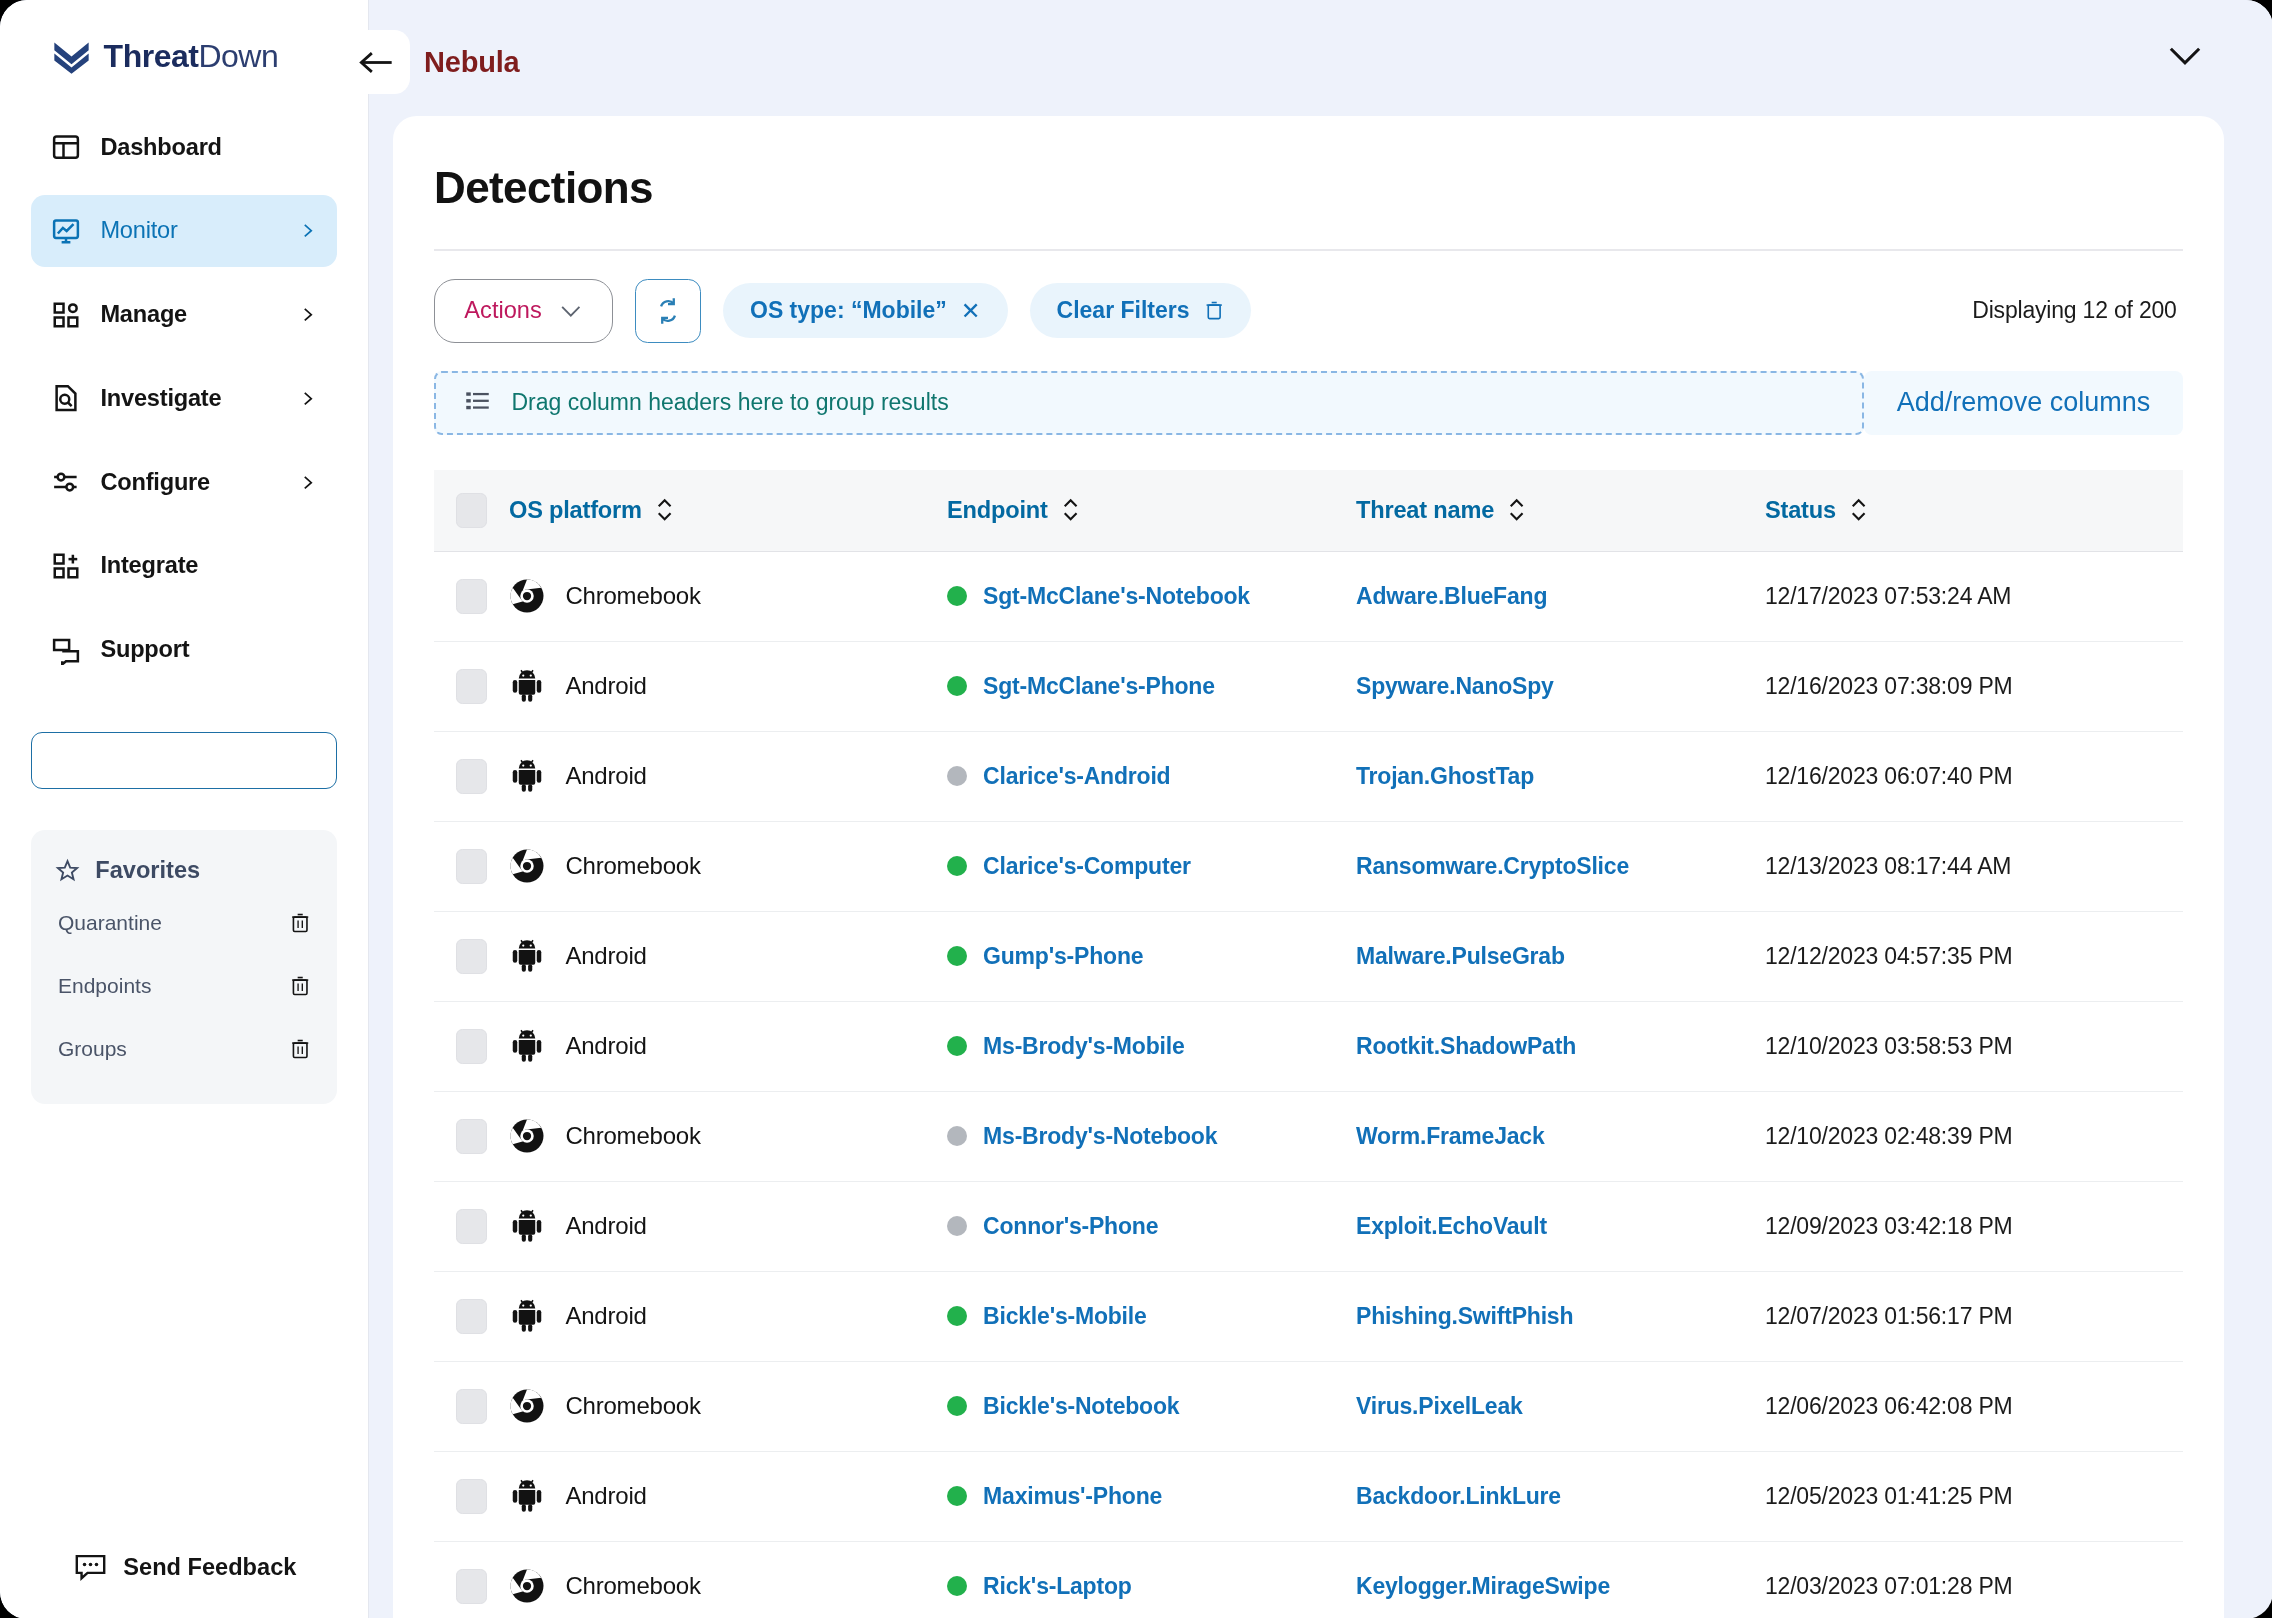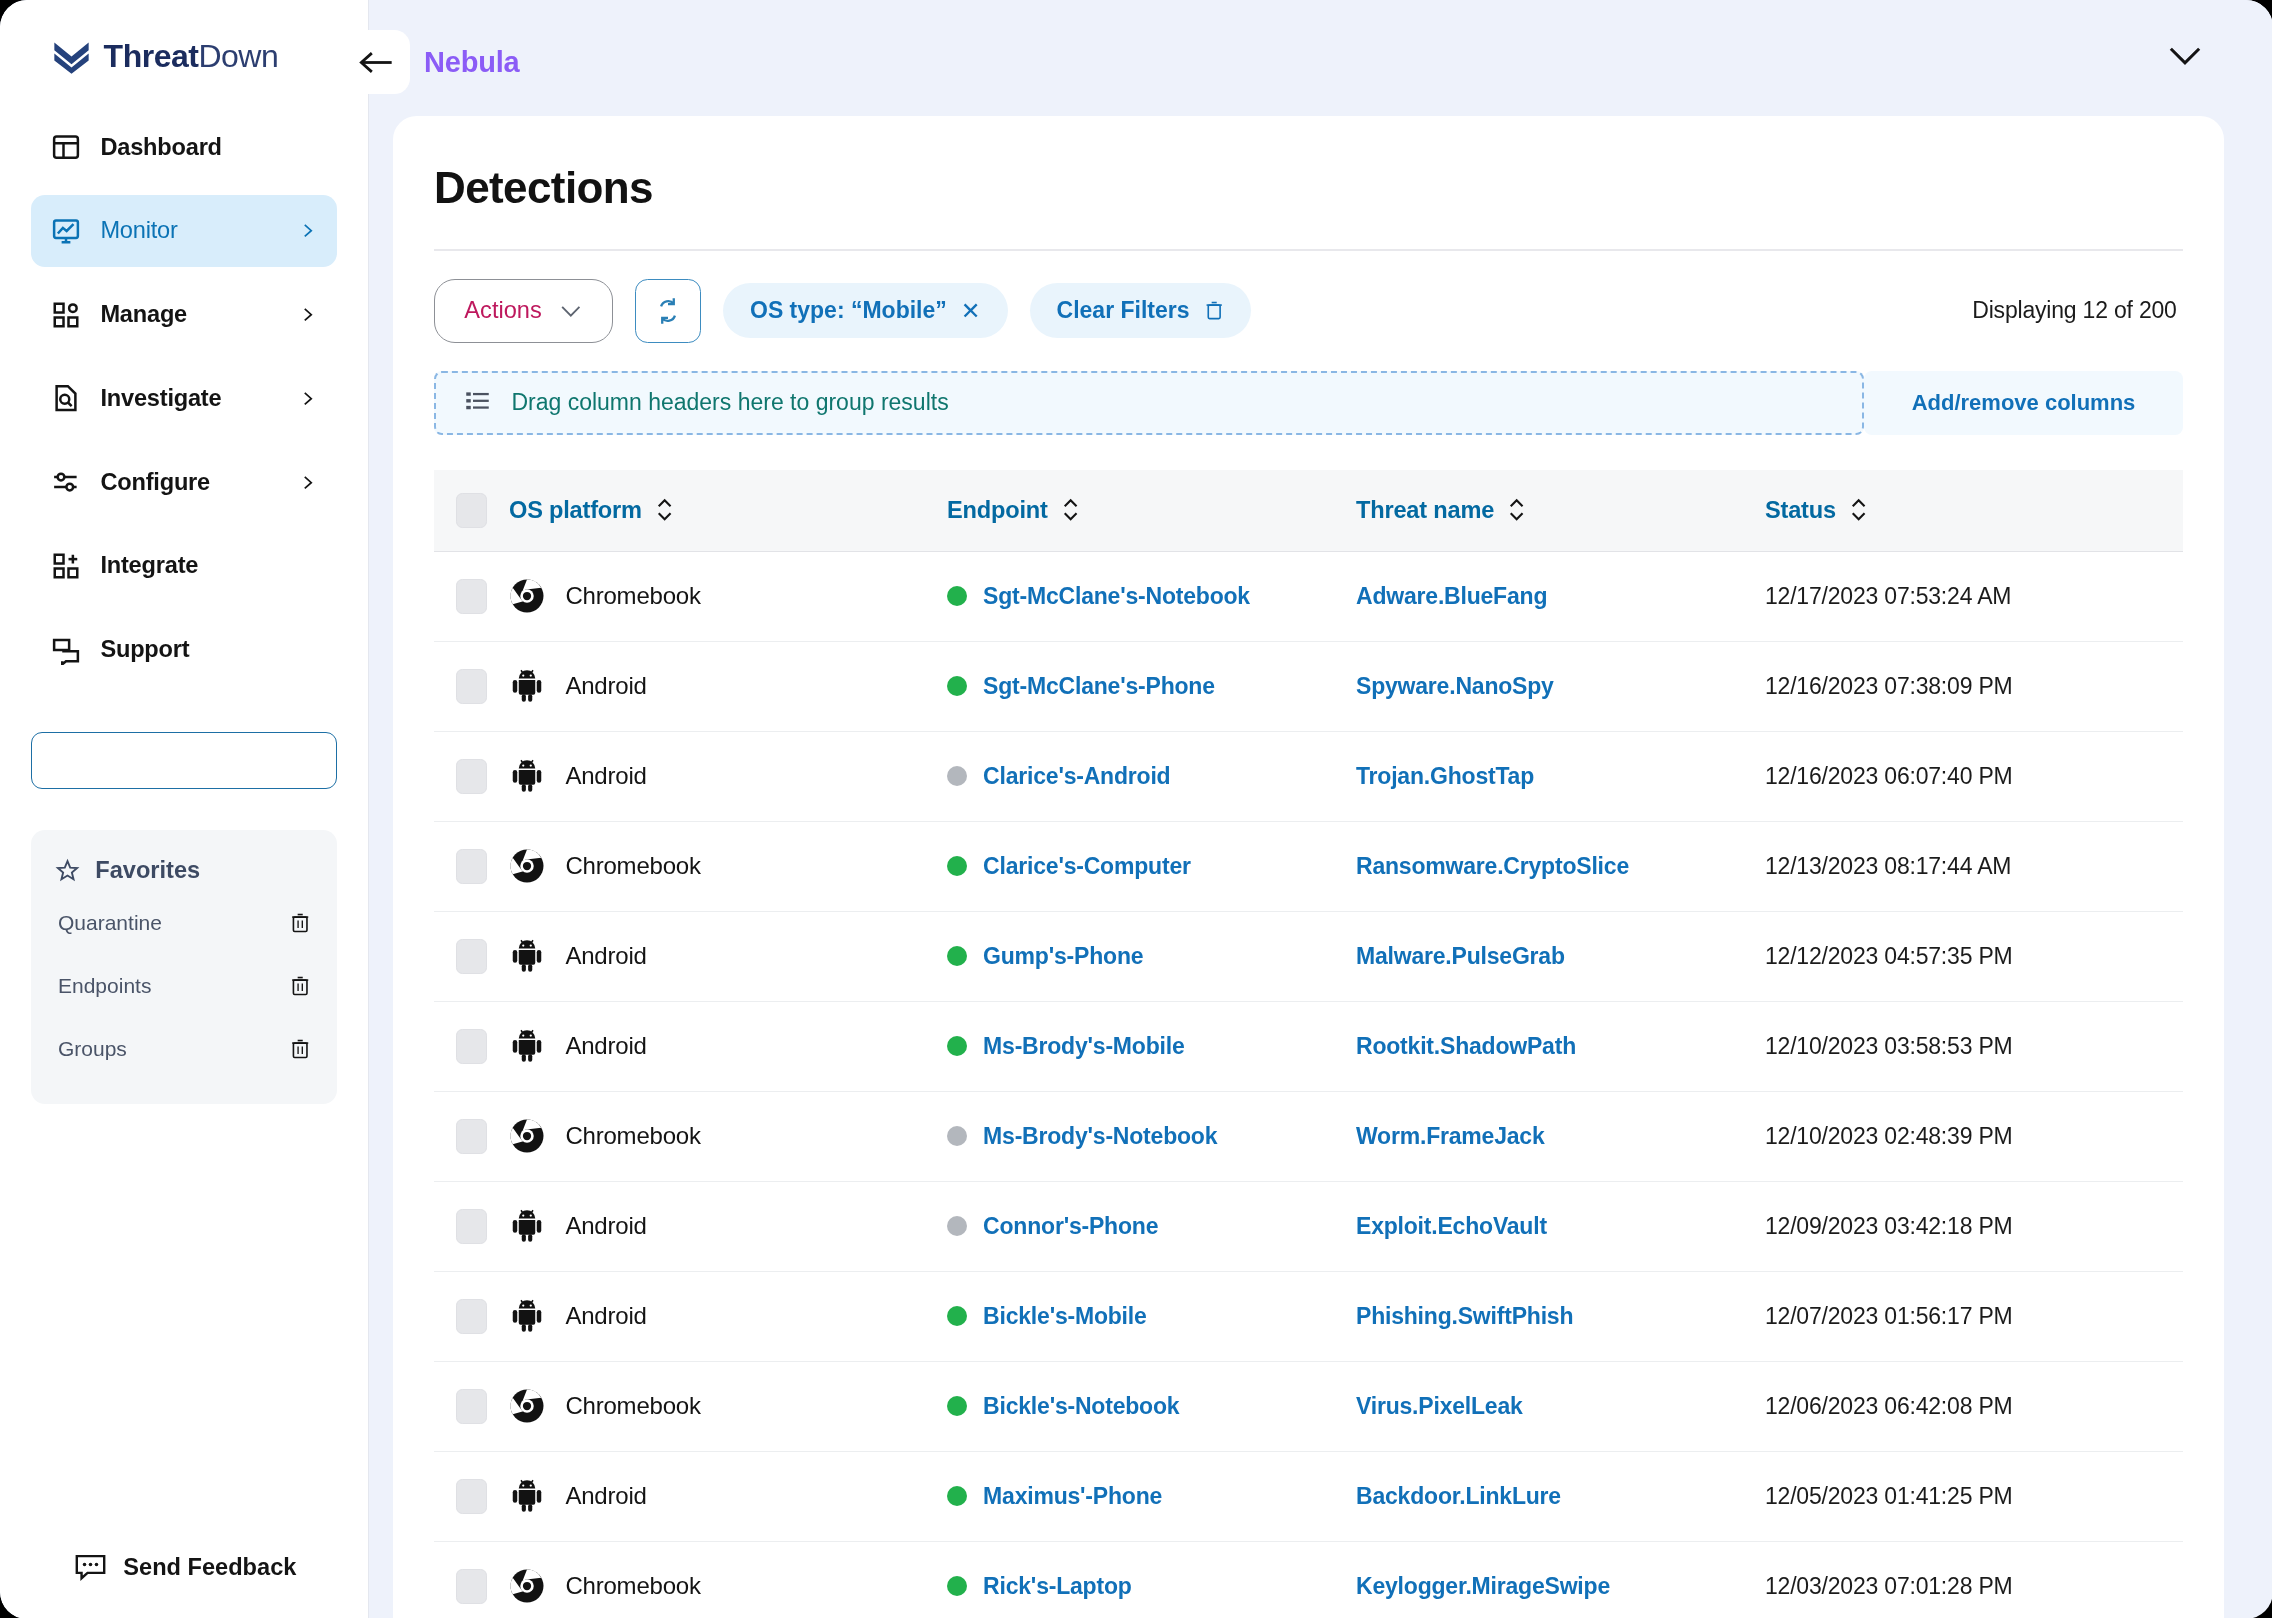--- a/index.html
+++ b/index.html
@@ -99,21 +99,21 @@
     display: flex; align-items: center;
   }
   .back-btn {
     position: absolute; left: -27px; top: 30px;
     width: 68px; height: 64px; background: #ffffff;
     border-radius: 15.7px;
     display: flex; align-items: center; justify-content: center;
   }
   .nebula {
     margin-left: 55px;
-    font-size: 29px; font-weight: 600; color: #8b5cf6;
+    font-size: 29px; font-weight: 600; color: #7f1d1d;
     letter-spacing: -0.2px;
   }
   .topbar-chevron {
     position: absolute; right: 69px; top: 44px;
     width: 36px; height: 23.6px;
   }
 
   
   .main-card {
     position: absolute; left: 393px; top: 116px;
@@ -173,21 +173,21 @@
     background: #f2f9fe;
     display: flex; align-items: center; gap: 20.4px;
     padding-left: 28px;
     font-size: 23px; color: #0f766e;
   }
   .addcols {
     flex: 0 0 319px;
     background: #f2f9fe;
     border-radius: 7.9px;
     display: flex; align-items: center; justify-content: center;
-    font-size: 22px; font-weight: 700; color: #1170b8; text-align: center;
+    font-size: 27px; font-weight: 400; color: #1170b8; text-align: center;
   }
 
   
   .tbl { margin: 35px 41px 0 41px; width: calc(100% - 82px); }
   .thead {
     display: flex; align-items: center;
     height: 82px; background: #f6f7f8;
     border-bottom: 1.6px solid #e2e3e7;
   }
   .trow {

